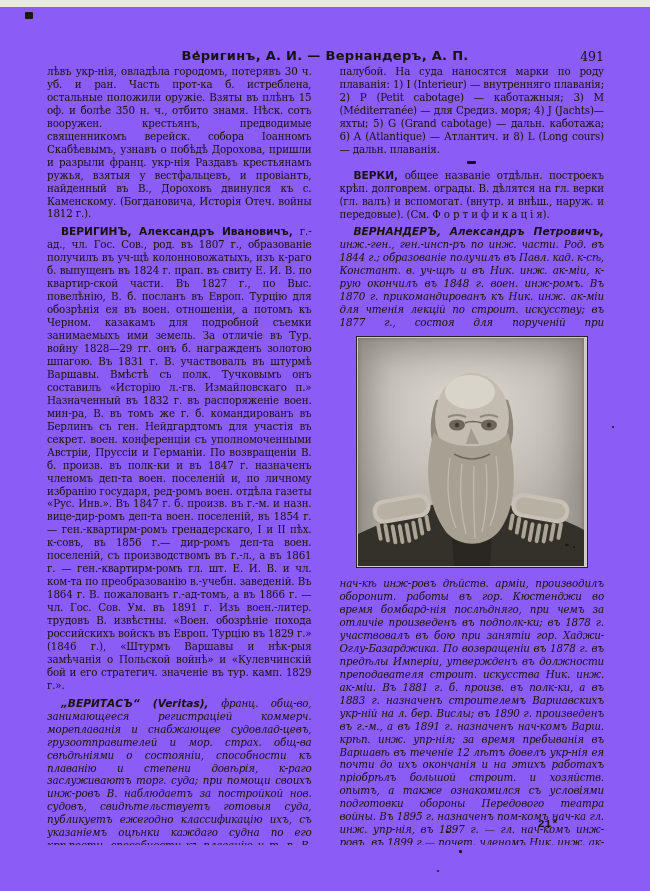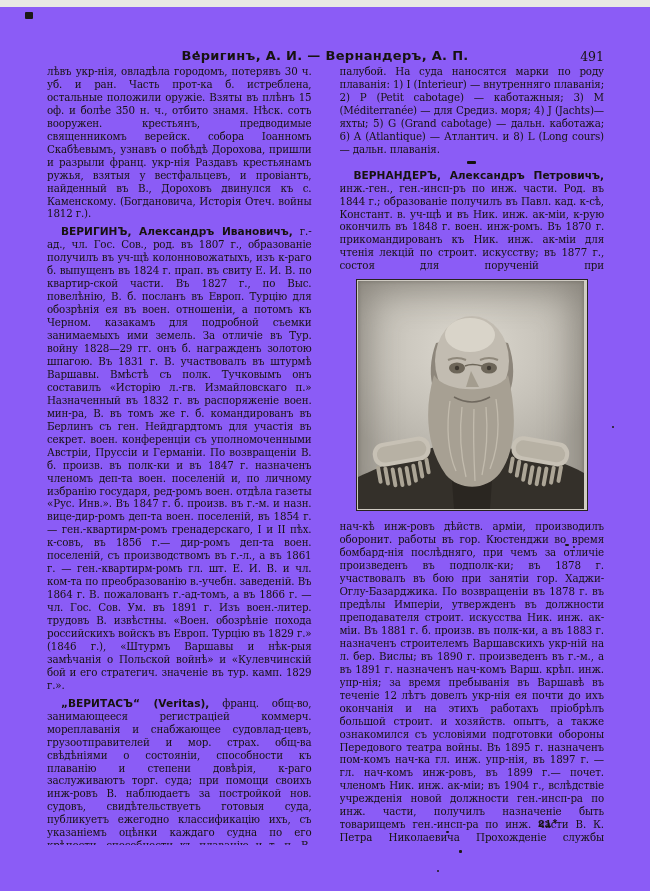--- a/index.html
+++ b/index.html
@@ -18,21 +18,21 @@
     font-size:12.5px;font-family:"DejaVu Serif",serif;
   }
   .cols{position:absolute;top:58px;left:47px;width:557px;display:flex;gap:28px;}
   .col{
     width:273px;height:780px;overflow:hidden;
     font-size:10.3px;line-height:12.95px;text-align:justify;
     letter-spacing:-0.15px;
   }
   .col p{margin:0;}
   p.cont{text-indent:0;}
-  p.cont-end{text-align-last:justify;}
+  p.cont-end{text-align-last:justify;font-style:italic;}
   p.entry{text-indent:14px;margin-top:5px;}
   .lead{
     font-family:"DejaVu Sans","Liberation Sans",sans-serif;
     font-weight:bold;font-size:10.6px;letter-spacing:0;
   }
   .divider{
     width:9px;height:3px;background:#16130f;border-radius:1px;
     margin:5px auto 3px auto;
   }
   
@@ -75,20 +75,21 @@
       <p class="cont">лѣвъ укр-нія, овладѣла городомъ, потерявъ 30 ч. уб. и ран. Часть прот-ка б. истреблена, остальные положили оружіе. Взяты въ плѣнъ 15 оф. и болѣе 350 н. ч., отбито знамя. Нѣск. сотъ вооружен. крестьянъ, предводимые священникомъ верейск. собора Іоанномъ Скабѣевымъ, узнавъ о побѣдѣ Дорохова, пришли и разрыли франц. укр-нія Раздавъ крестьянамъ ружья, взятыя у вестфальцевъ, и провіантъ, найденный въ В., Дороховъ двинулся къ с. Каменскому. (Богдановича, Исторія Отеч. войны 1812 г.).</p>
       <p class="entry"><b class="lead">ВЕРИГИНЪ, Александръ Ивановичъ,</b> <span>г.-ад., чл. Гос. Сов., род. въ 1807 г., образованіе получилъ въ уч-щѣ колонновожатыхъ, изъ к-раго б. выпущенъ въ 1824 г. прап. въ свиту Е. И. В. по квартир-ской части. Въ 1827 г., по Выс. повелѣнію, В. б. посланъ въ Европ. Турцію для обозрѣнія ея въ воен. отношеніи, а потомъ къ Черном. казакамъ для подробной съемки занимаемыхъ ими земель. За отличіе въ Тур. войну 1828—29 гг. онъ б. награжденъ золотою шпагою. Въ 1831 г. В. участвовалъ въ штурмѣ Варшавы. Вмѣстѣ съ полк. Тучковымъ онъ составилъ «Исторію л.-гв. Измайловскаго п.» Назначенный въ 1832 г. въ распоряженіе воен. мин-ра, В. въ томъ же г. б. командированъ въ Берлинъ съ ген. Нейдгардтомъ для участія въ секрет. воен. конференціи съ уполномоченными Австріи, Пруссіи и Германіи. По возвращеніи В. б. произв. въ полк-ки и въ 1847 г. назначенъ членомъ деп-та воен. поселеній и, по личному избранію государя, ред-ромъ воен. отдѣла газеты «Рус. Инв.». Въ 1847 г. б. произв. въ г.-м. и назн. вице-дир-ромъ деп-та воен. поселеній, въ 1854 г. — ген.-квартирм-ромъ гренадерскаго, I и II пѣх. к-совъ, въ 1856 г.— дир-ромъ деп-та воен. поселеній, съ производствомъ въ г.-л., а въ 1861 г. — ген.-квартирм-ромъ гл. шт. Е. И. В. и чл. ком-та по преобразованію в.-учебн. заведеній. Въ 1864 г. В. пожалованъ г.-ад-томъ, а въ 1866 г. — чл. Гос. Сов. Ум. въ 1891 г. Изъ воен.-литер. трудовъ В. извѣстны. «Воен. обозрѣніе похода российскихъ войскъ въ Европ. Турцію въ 1829 г.» (1846 г.), «Штурмъ Варшавы и нѣк-рыя замѣчанія о Польской войнѣ» и «Кулевчинскій бой и его стратегич. значеніе въ тур. камп. 1829 г.».</span></p>
       <p class="entry cont-end"><b class="lead">„ВЕРИТАСЪ“ (Veritas),</b> <span>франц. общ-во, занимающееся регистраціей коммерч. мореплаванія и снабжающее судовлад-цевъ, грузоотправителей и мор. страх. общ-ва свѣдѣніями о состояніи, способности къ плаванію и степени довѣрія, к-раго заслуживаютъ торг. суда; при помощи своихъ инж-ровъ В. наблюдаетъ за постройкой нов. судовъ, свидѣтельствуетъ готовыя суда, публикуетъ ежегодно классификацію ихъ, съ указаніемъ оцѣнки каждаго судна по его крѣпости, способности къ плаванію и т. п. В. ежегодно издаетъ таблицы, позволяющія по гл. размѣрамъ судна опредѣлять размѣры отд. частей к-са, обычно съ больш. запасомъ прочности; эти таблицы замѣняютъ спецификацію для любого коммерч. судна. Суда классифицируются по 5-балльной системѣ: 1) суда съ одной, двумя и тремя палубами; 2) съ надстроен. палубами; 3) съ вельдекомъ, у к-рыхъ полуютъ соединенъ со средней рубкой и имѣется полубакъ; 4) со спардекомъ закрыт. постройки и 5) съ навѣсной палубой, у к-рыхъ всѣ надстройки соединены отъ носа до кормы общей</span></p>
     </div>
 
     <div class="col">
       <p class="cont">палубой. На суда наносятся марки по роду плаванія: 1) I (Interieur) — внутренняго плаванія; 2) P (Petit cabotage) — каботажныя; 3) M (Méditerranée) — для Средиз. моря; 4) J (Jachts)— яхты; 5) G (Grand cabotage) — дальн. каботажа; 6) A (Atlantique) — Атлантич. и 8) L (Long cours) — дальн. плаванія.</p>
 
       <div class="divider"></div>
 
+      <p class="entry"><b class="lead">ВЕРКИ,</b> <span>общее названіе отдѣльн. построекъ крѣп. долговрем. ограды. В. дѣлятся на гл. верки (гл. валъ) и вспомогат. (внутр. и внѣш., наруж. и передовые). (См. Ф о р т и ф и к а ц і я).</span></p>
 
       <p class="entry cont-end"><b class="lead">ВЕРНАНДЕРЪ, Александръ Петровичъ,</b> <span>инж.-ген., ген.-инсп-ръ по инж. части. Род. въ 1844 г.; образованіе получилъ въ Павл. кад. к-сѣ, Констант. в. уч-щѣ и въ Ник. инж. ак-міи, к-рую окончилъ въ 1848 г. воен. инж-ромъ. Въ 1870 г. прикомандированъ къ Ник. инж. ак-міи для чтенія лекцій по строит. искусству; въ 1877 г., состоя для порученій при</span></p>
 
       <div class="photo-frame">
         <div class="photo-inner">
           <svg width="226" height="228" viewBox="0 0 226 228">
 
             <path d="M0,228 L0,196 C28,183 60,170 78,166 L150,167 C184,173 210,183 226,192 L226,228 Z" fill="#34302a"></path>
             <path d="M92,170 L136,170 L132,228 L96,228 Z" fill="#2a2621"></path>
 

